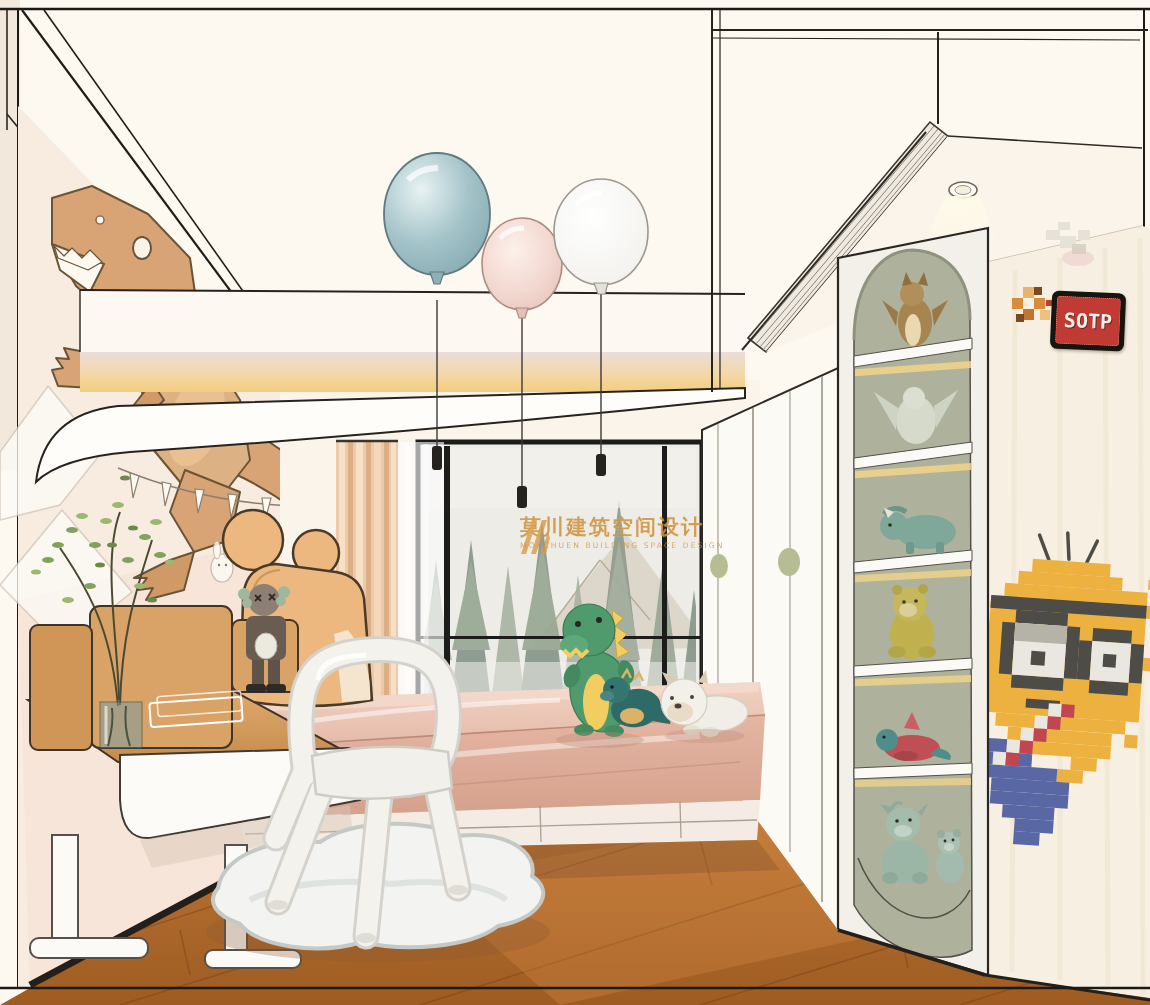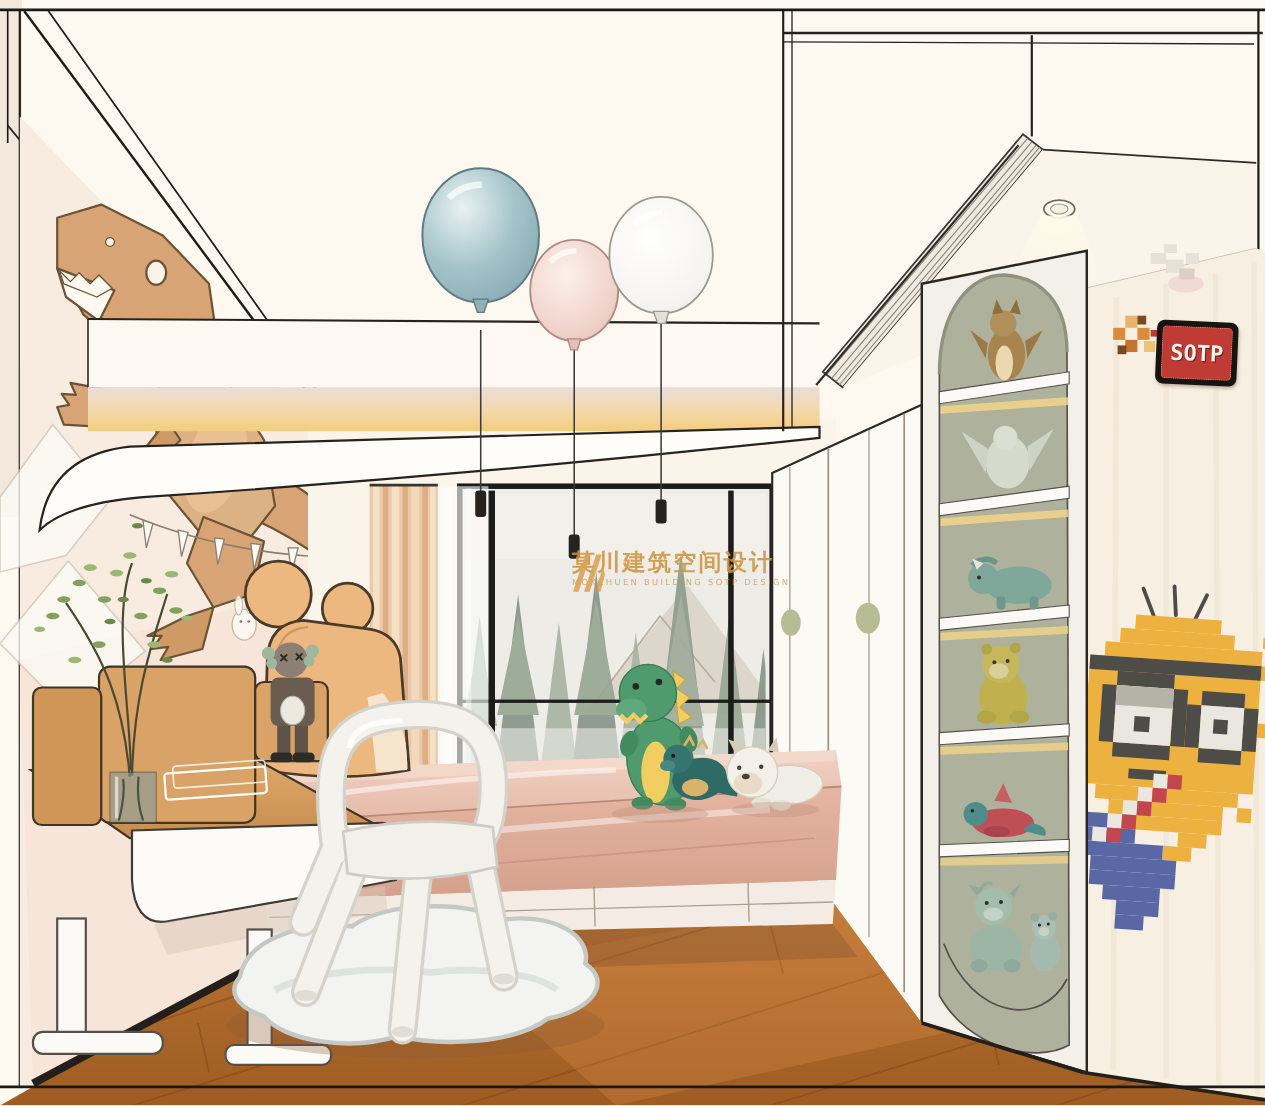--- a/index.html
+++ b/index.html
@@ -1,20 +1,20 @@
 <!DOCTYPE html>
 <html style="--watermark-orange: #cf9440; --sign-red: #bf3b33; --wall-cream: #f8efe3; --ceiling-white: #fdf8f0; --glow-warm: #f3d288; --wood-desk: #d9a266; --wood-floor: #b5722f; --bed-pink: #e8c2b2; --curtain-peach: #ecc9a9; --shelf-sage: #b4b8a2; --balloon-blue: #a3c3c9; --balloon-pink: #f0d4cc; --balloon-white: #f6f5f2; --minion-yellow: #edb13f; --minion-blue: #5a67a5; --dino-plush-green: #4f9b6e; --wall-dino-tan: #d8a476; --outline-ink: #2a2723;"><head>
 <meta charset="utf-8">
 <style>
   html,body{margin:0;padding:0;background:#ffffff;}
   #scene{position:relative;width:1150px;height:1005px;overflow:hidden;background:#fdf8f0;
          font-family:"Liberation Sans", sans-serif;}
   #scene svg{position:absolute;left:0;top:0;}
   .overlay{position:absolute;z-index:10;}
-  #watermark{left:520px;top:498px;display:flex;align-items:flex-start;gap:6px;opacity:.88;pointer-events:none;}
+  #watermark{left:520px;top:514px;display:flex;align-items:flex-start;gap:6px;opacity:.88;pointer-events:none;}
   #watermark .wm-txt{display:flex;flex-direction:column;}
   #watermark .wm-cn{font-size:21px;font-weight:bold;letter-spacing:2px;color:var(--watermark-orange,#cf9440);
       font-family:"DejaVu Sans", sans-serif;line-height:1.25;text-shadow:0 0 1px rgba(255,255,255,.4);}
   #watermark .wm-en{font-size:7.6px;letter-spacing:2.1px;color:var(--watermark-orange,#cf9440);opacity:.85;
       font-family:"DejaVu Sans", sans-serif;margin-top:1px;}
   #stop-sign{left:1051px;top:292px;width:74px;height:58px;background:#17150f;border-radius:7px;
       transform:rotate(2.5deg);display:flex;align-items:center;justify-content:center;box-shadow:1px 2px 3px rgba(90,60,40,.35);}
   #stop-sign .sign-inner{width:62px;height:46px;background:var(--sign-red,#bf3b33);border-radius:4px;
       border:1px dotted rgba(255,255,255,.35);display:flex;align-items:center;justify-content:center;}
   #stop-sign .sign-text{color:#f4f1ec;font-family:"DejaVu Sans Mono", monospace;font-weight:bold;
@@ -629,21 +629,21 @@
 <div class="overlay" id="watermark">
   <svg width="30" height="42" viewBox="0 0 30 42">
     <g fill="#d89a45" opacity="0.9">
       <path d="M1,40 L12,6 L17,6 L6,40 Z"></path>
       <path d="M11,40 L22,6 L27,6 L16,40 Z"></path>
       <path d="M21,40 L28,18 L30,24 L26,40 Z"></path>
     </g>
   </svg>
   <div class="wm-txt">
     <span class="wm-cn">莫川建筑空间设计</span>
-    <span class="wm-en">MOKCHUEN BUILDING SOTP DESIGN</span>
+    <span class="wm-en">MOKCHUEN BUILDING SPACE DESIGN</span>
   </div>
 </div>
 
 <div class="overlay" id="stop-sign">
   <div class="sign-inner">
     <span class="sign-text">SOTP</span>
   </div>
 </div>
 </div>
 

